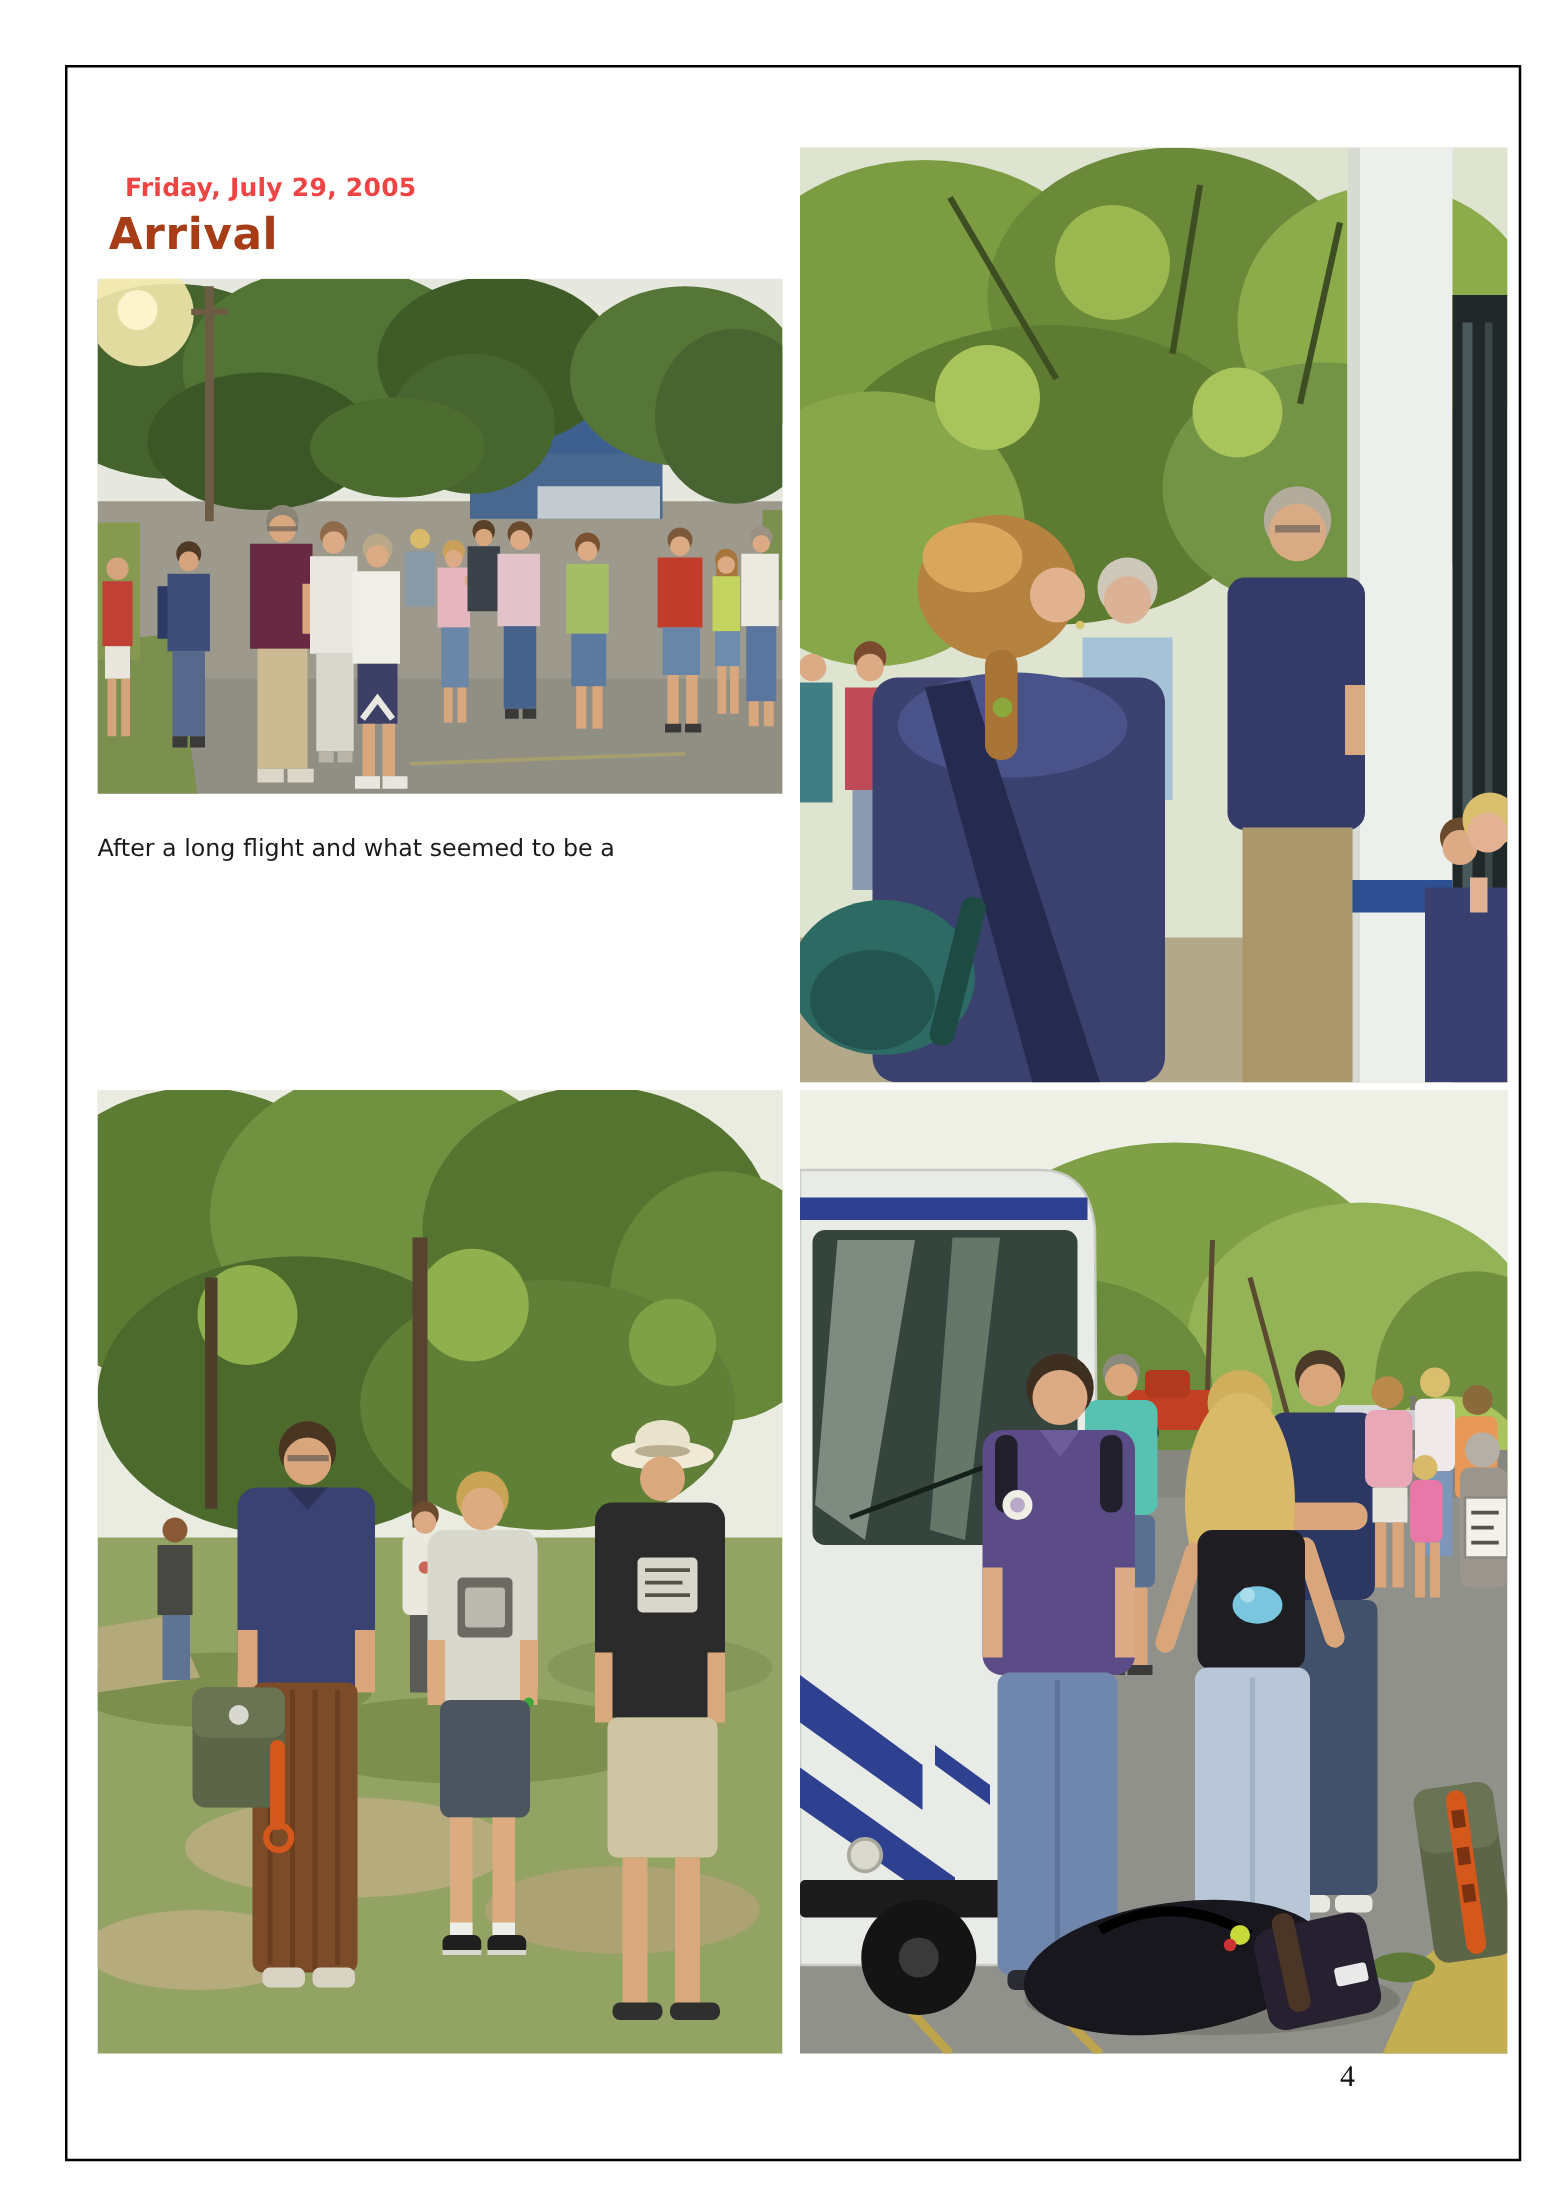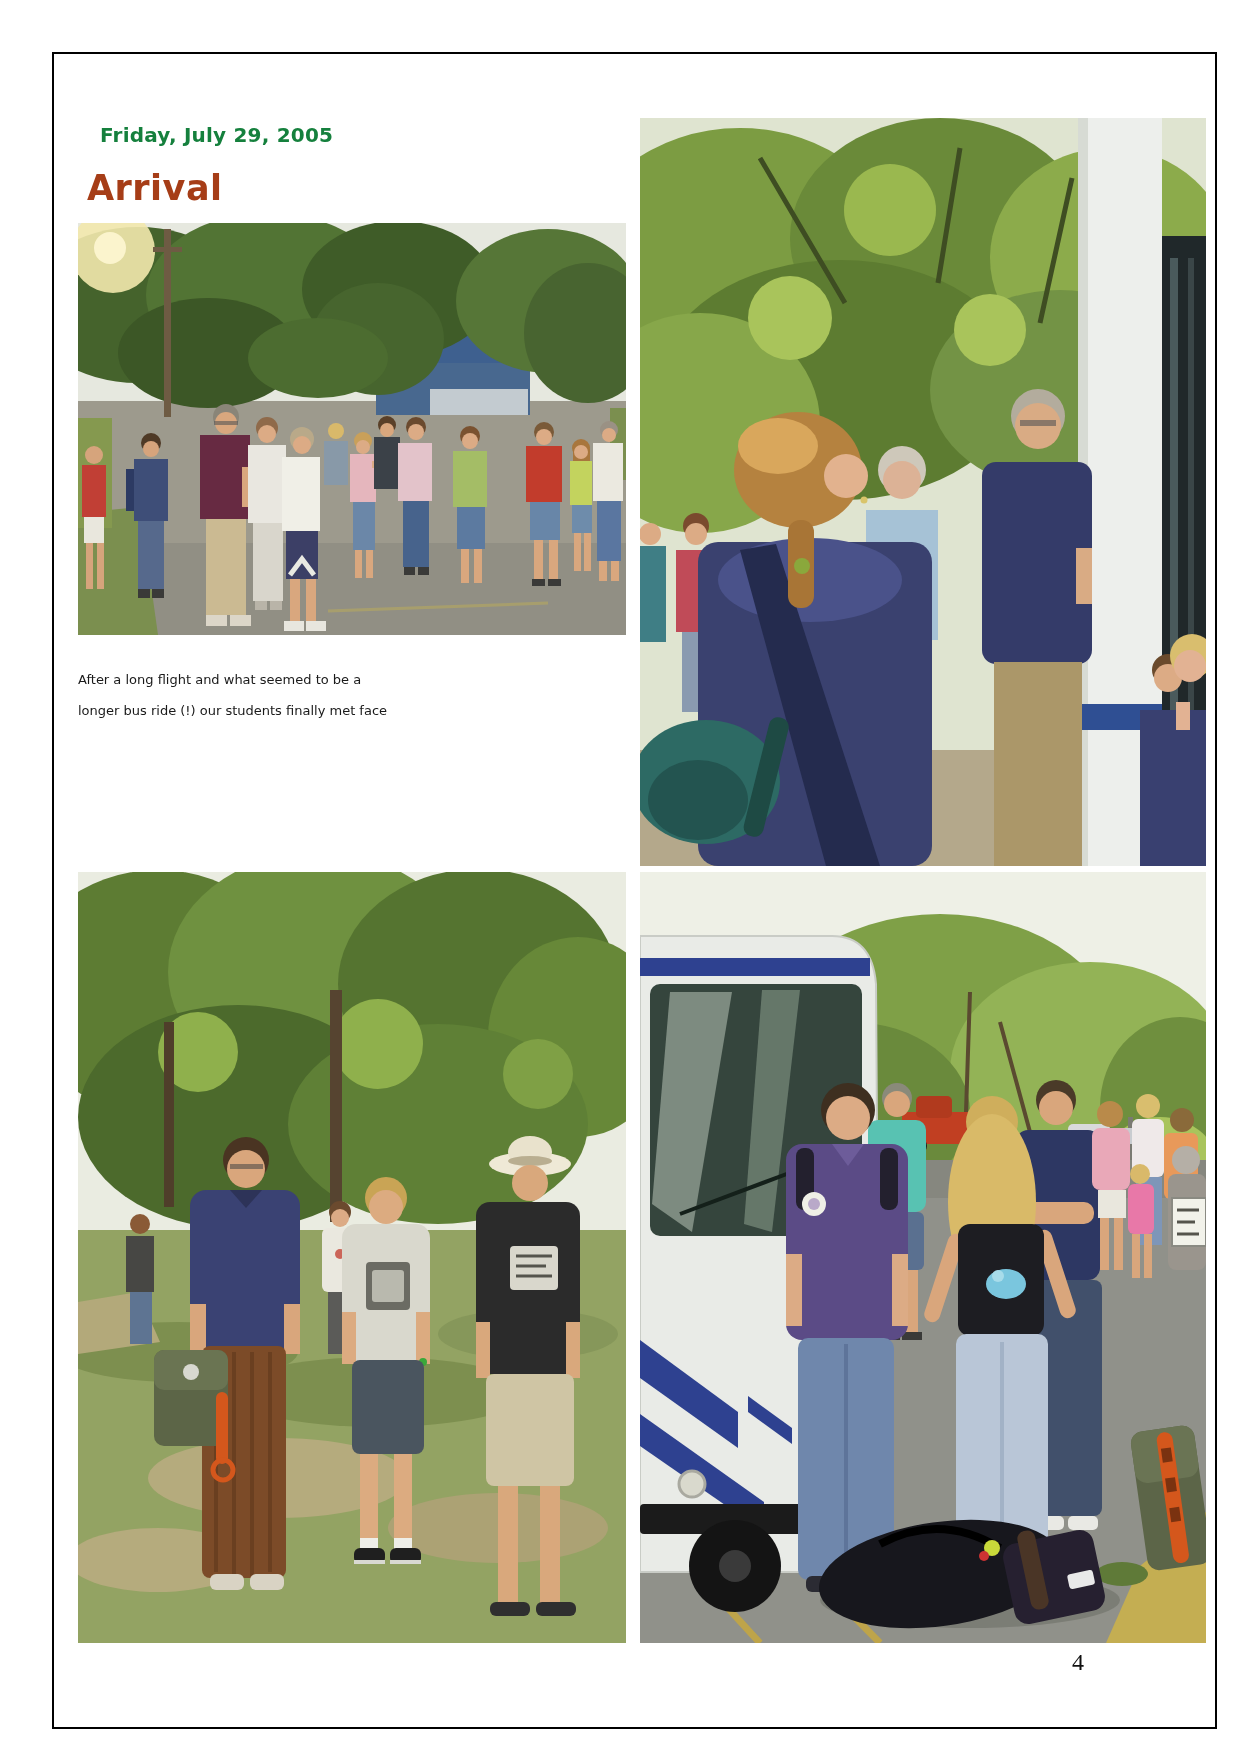--- a/index.html
+++ b/index.html
@@ -5,38 +5,38 @@
   html,body{margin:0;padding:0;}
   body{
     width:1240px;height:1754px;position:relative;background:#ffffff;
     font-family:"DejaVu Sans","Liberation Sans",sans-serif;overflow:hidden;
   }
   .frame{
     position:absolute;left:52px;top:52px;width:1161px;height:1673px;
     border:2px solid #000;background:#fff;
   }
   .date-label{
-    position:absolute;left:100px;top:123px;
-    font-size:20px;font-weight:bold;color:#15803d;letter-spacing:0.2px;
+    position:absolute;left:100px;top:138px;
+    font-size:20px;font-weight:bold;color:#ef4444;letter-spacing:0.2px;
     white-space:nowrap;
   }
   .page-title{
     position:absolute;left:87px;top:168px;
     font-size:35px;font-weight:bold;color:#a63d17;letter-spacing:0.5px;
     white-space:nowrap;
   }
   .photo{position:absolute;overflow:hidden;background:#dfe3d2;}
   .photo svg{display:block;width:100%;height:100%;}
   #photo-top-left{left:78px;top:223px;width:548px;height:412px;}
   #photo-top-right{left:640px;top:118px;width:566px;height:748px;}
   #photo-bottom-left{left:78px;top:872px;width:548px;height:771px;}
   #photo-bottom-right{left:640px;top:872px;width:566px;height:771px;}
   .body-text{
     position:absolute;left:78px;top:664px;
-    font-size:13px;color:#1a1a1a;
+    font-size:19px;color:#1a1a1a;
   }
   .body-text .line{height:31px;line-height:31px;white-space:nowrap;}
   .page-number{
     position:absolute;left:1072px;top:1649px;width:30px;
     font-family:"Liberation Serif","DejaVu Serif",serif;
     font-size:24px;color:#111;text-align:left;
   }
 </style>
 </head>
 <body>
@@ -544,16 +544,15 @@
         <rect x="527" y="576" width="10" height="14" fill="#7a3210"></rect>
         <rect x="527" y="606" width="10" height="14" fill="#7a3210"></rect>
         <rect x="527" y="636" width="10" height="14" fill="#7a3210"></rect>
       </g>
     </g>
   </svg>
 </div>
 
 <div class="body-text">
   <div class="line">After a long flight and what seemed to be a</div>
-  <div class="line">longer bus ride (!) our students finally met face</div>
 </div>
 
 <div class="page-number">4</div>
 
 </body></html>

